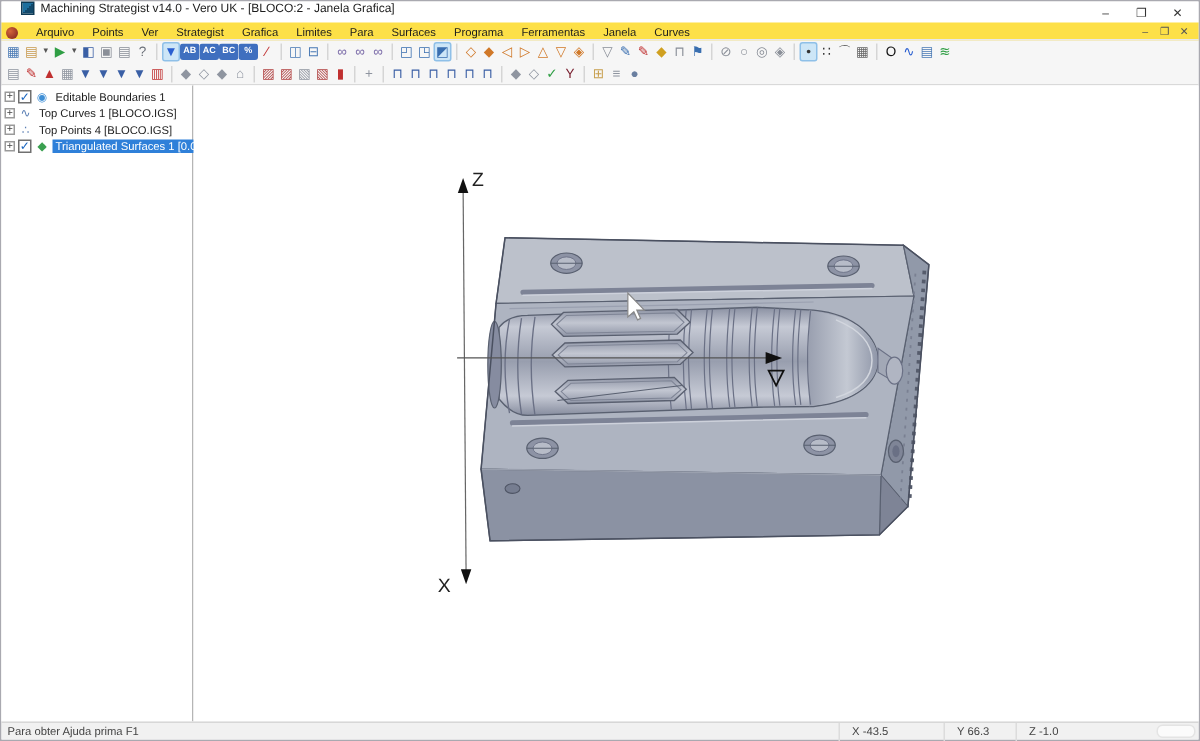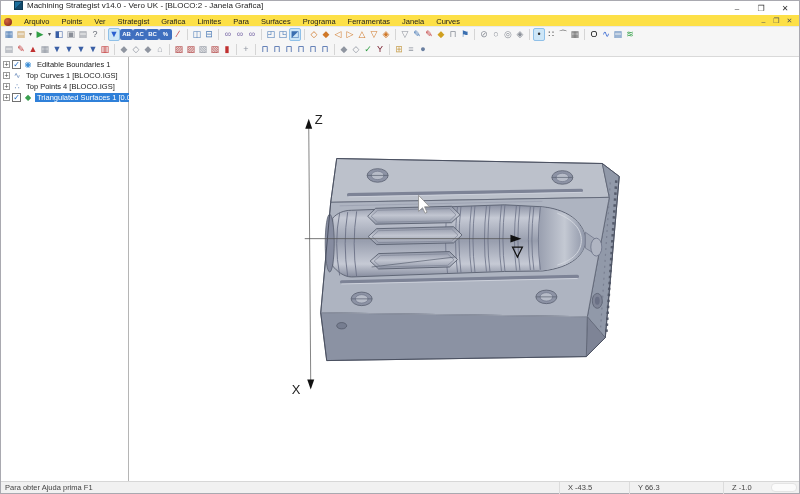--- a/index.html
+++ b/index.html
@@ -346,17 +346,17 @@
           <text x="292" y="395" font-size="13" fill="#222">X</text>
         </g>
 
         <polygon points="419,195 419,211 423,207.5 425.5,213 427.5,212 425,206.5 430,206.5" fill="#fff" stroke="#888" stroke-width="0.8"></polygon>
       </svg>
     </div>
   </div>
 
   <div class="statusbar">
     <span class="status-help">Para obter Ajuda prima F1</span>
-    <span><span class="coord-field" style="left: 558px;">X -43.5</span><span class="coord-field" style="left: 628px;">Y 66.3</span><span class="coord-field" style="left: 722px;">Z -1.0</span></span>
+    <span><span class="coord-field" style="left: 558px;">X -43.5</span><span class="coord-field" style="left: 628px;">Y 66.3</span><span class="coord-field" style="left: 676px;">Z -1.0</span></span>
     <div class="grip"></div>
   </div>
 
 </div>
 
 </body></html>

